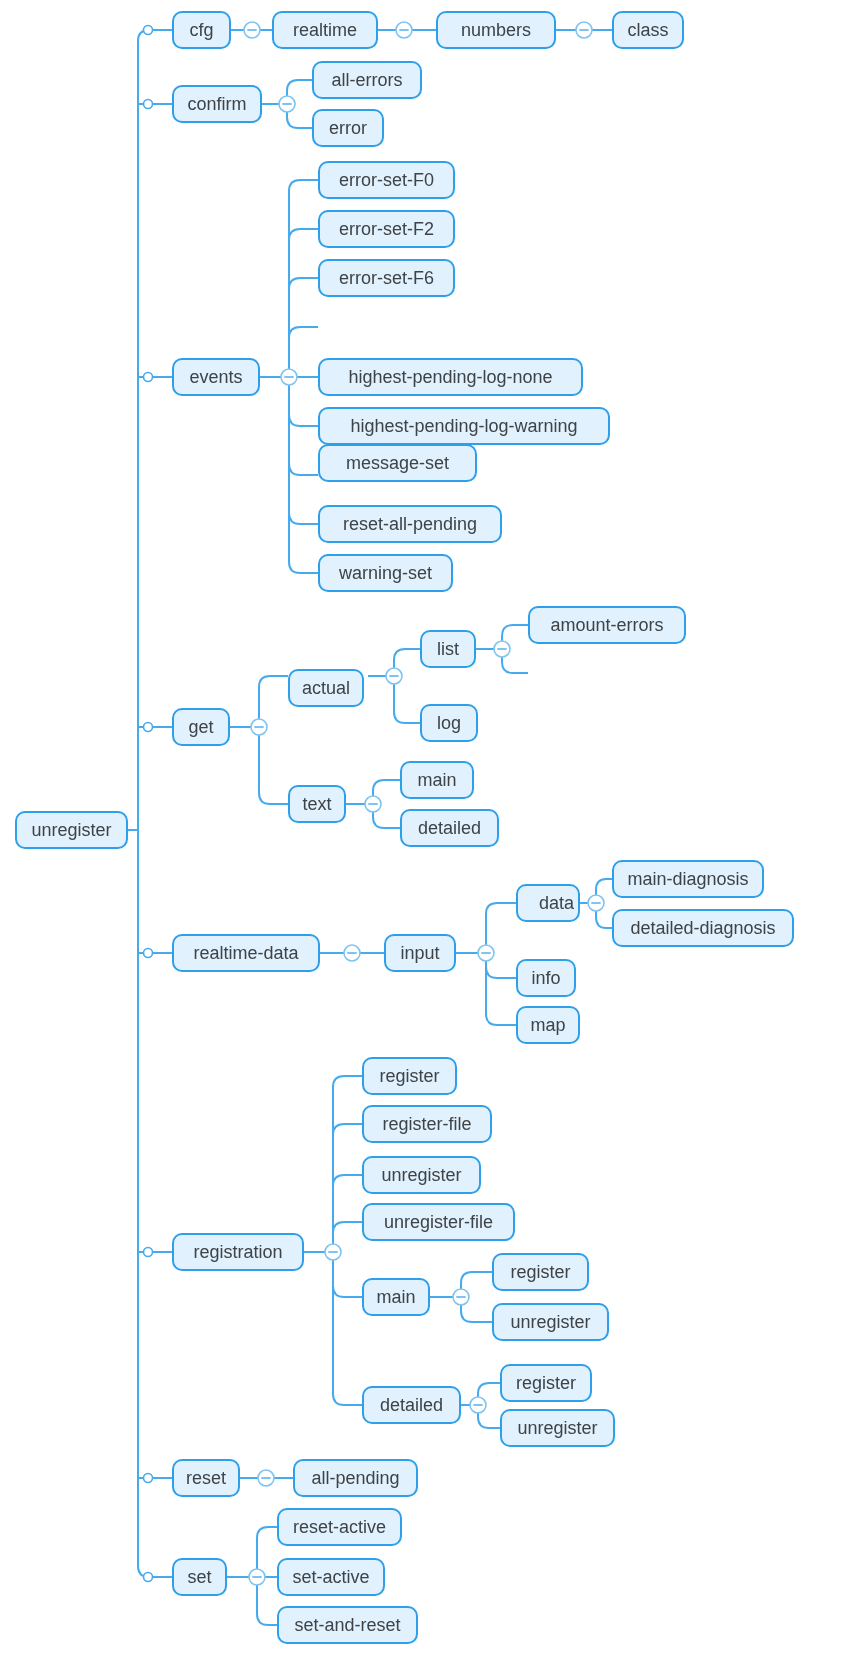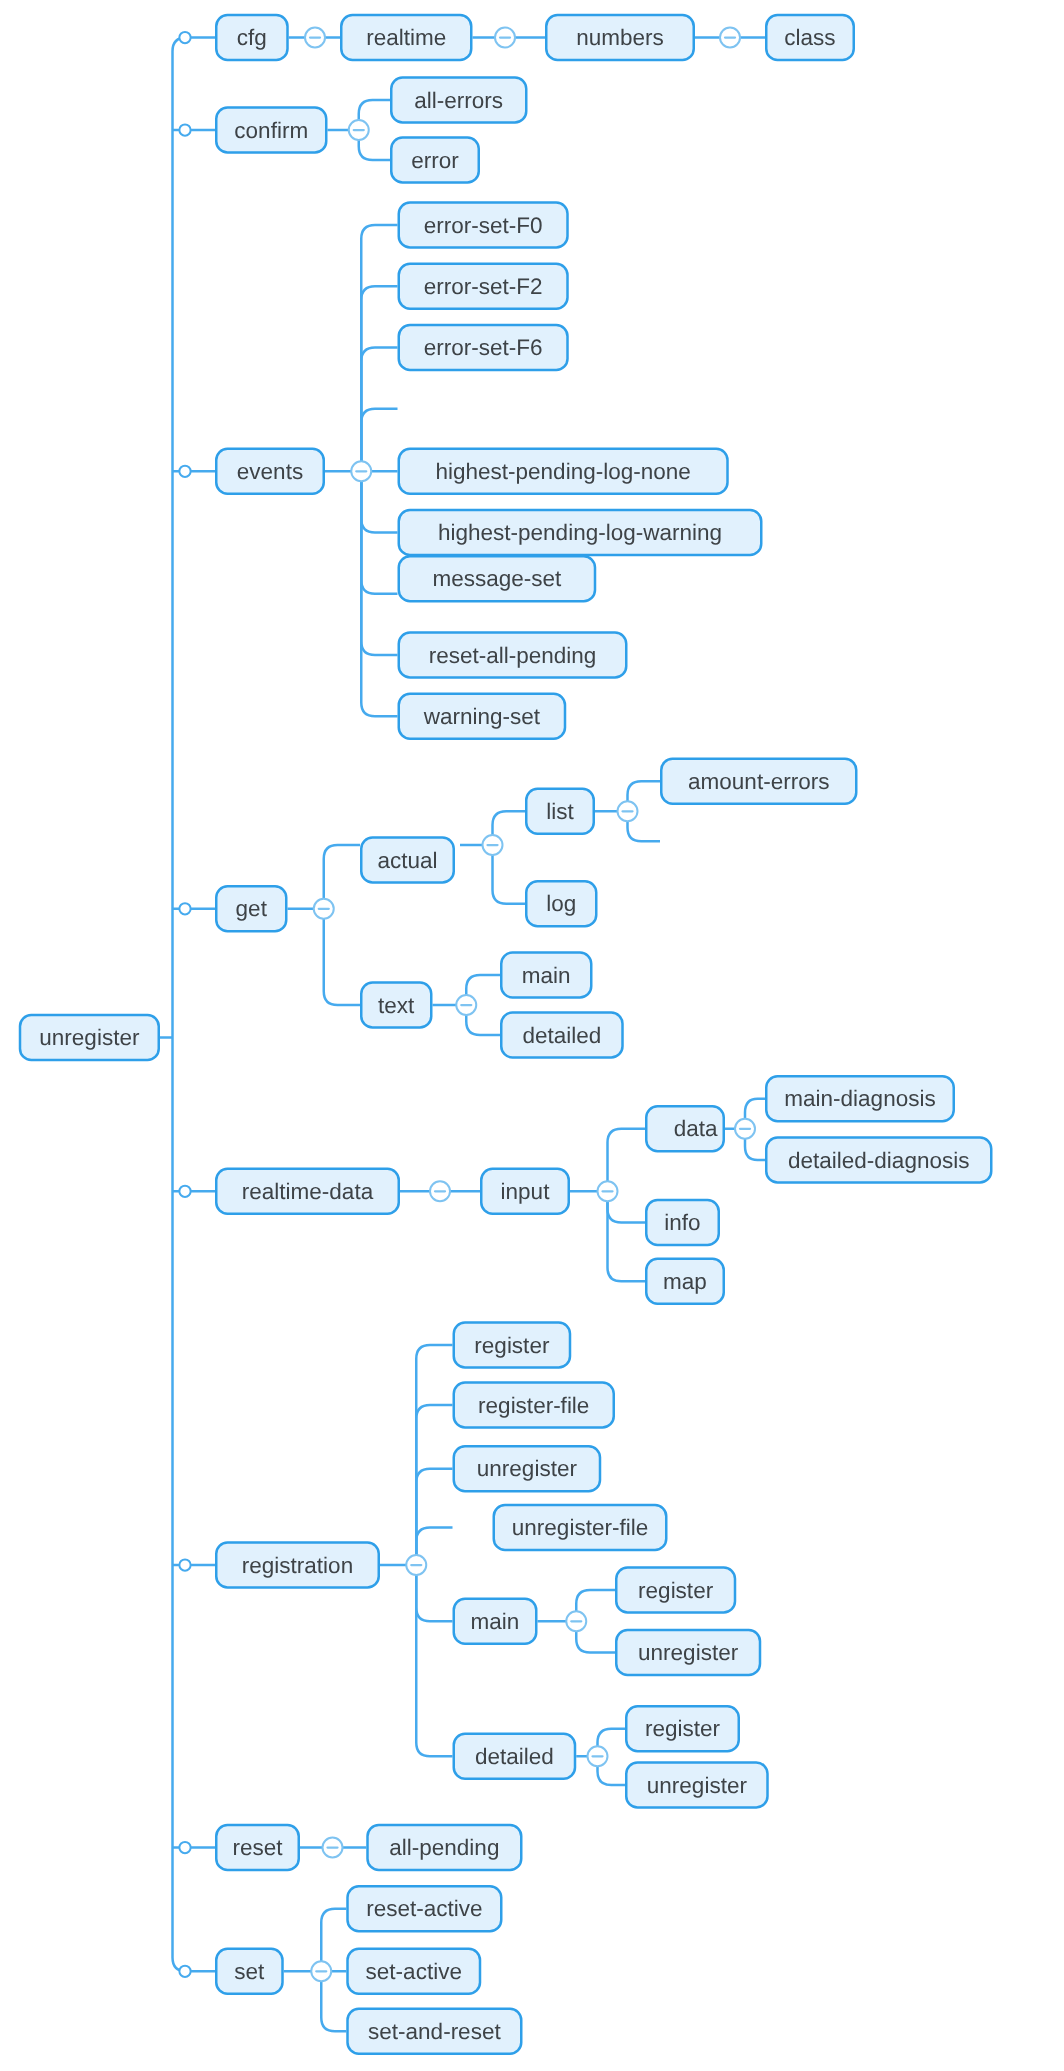--- a/index.html
+++ b/index.html
@@ -214,21 +214,21 @@
   <div class="node" style="left:516px;top:884px;width:64px;padding-left:17px;">data</div>
   <div class="node" style="left:612px;top:860px;width:152px;">main-diagnosis</div>
   <div class="node" style="left:612px;top:909px;width:182px;">detailed-diagnosis</div>
   <div class="node" style="left:516px;top:959px;width:60px;">info</div>
   <div class="node" style="left:516px;top:1006px;width:64px;">map</div>
 
   <div class="node" style="left:172px;top:1233px;width:132px;">registration</div>
   <div class="node" style="left:362px;top:1057px;width:95px;">register</div>
   <div class="node" style="left:362px;top:1105px;width:130px;">register-file</div>
   <div class="node" style="left:362px;top:1156px;width:119px;">unregister</div>
-  <div class="node" style="left:362px;top:1203px;width:140px;margin-left:32px;">unregister-file</div>
+  <div class="node" style="left:362px;top:1203px;width:153px;">unregister-file</div>
   <div class="node" style="left:362px;top:1278px;width:68px;">main</div>
   <div class="node" style="left:492px;top:1253px;width:97px;">register</div>
   <div class="node" style="left:492px;top:1303px;width:117px;">unregister</div>
   <div class="node" style="left:362px;top:1386px;width:99px;">detailed</div>
   <div class="node" style="left:500px;top:1364px;width:92px;">register</div>
   <div class="node" style="left:500px;top:1409px;width:115px;">unregister</div>
 
   <div class="node" style="left:172px;top:1459px;width:68px;">reset</div>
   <div class="node" style="left:293px;top:1459px;width:125px;">all-pending</div>
 

